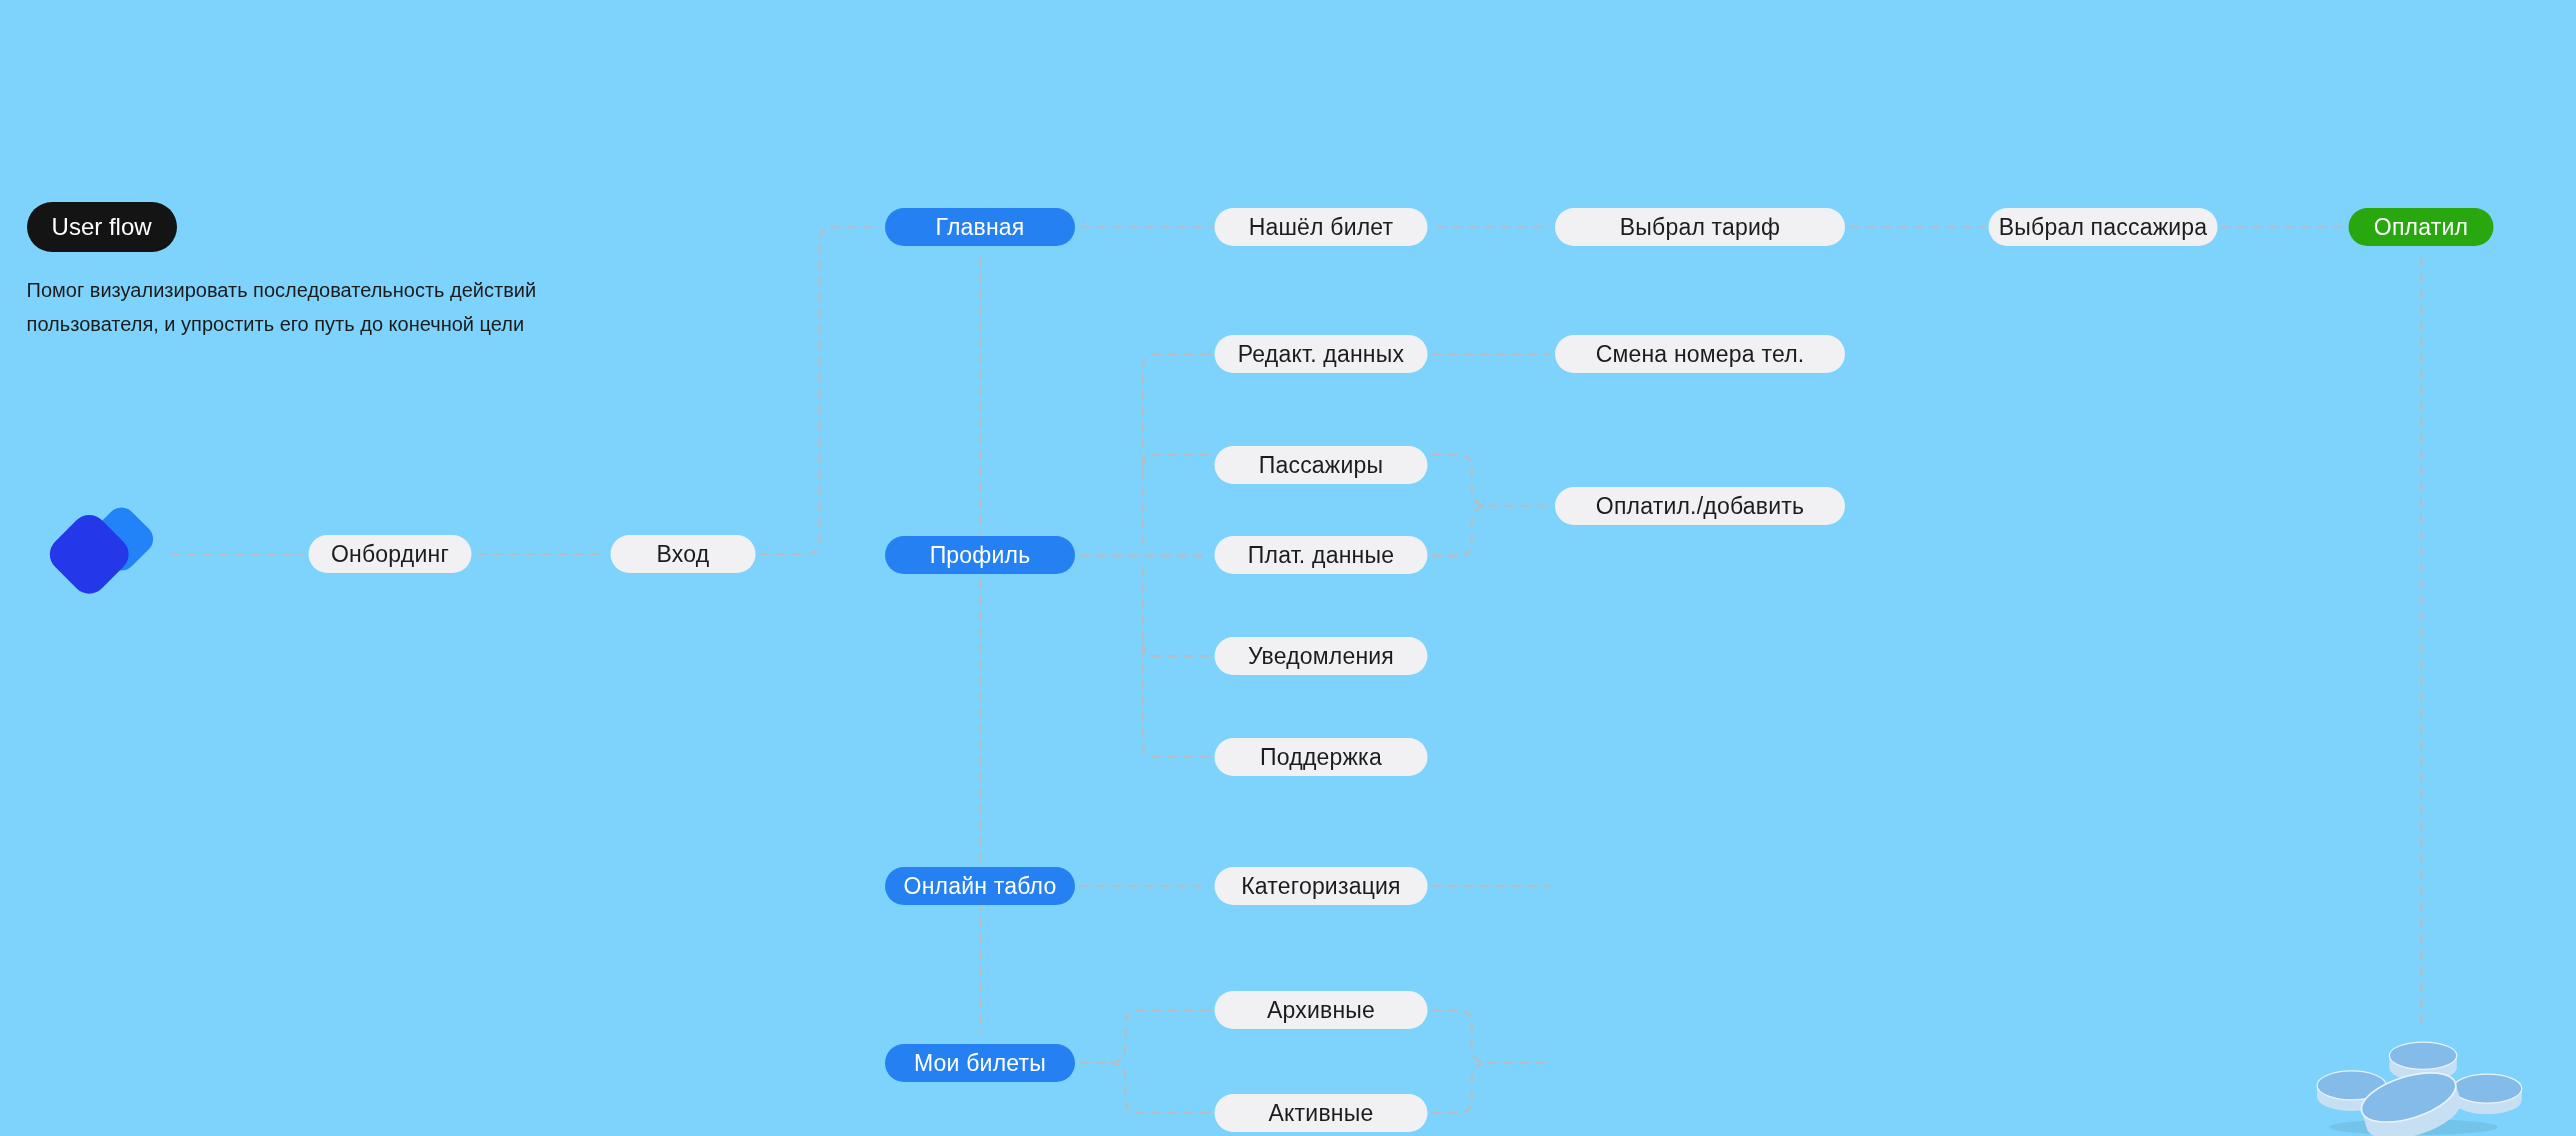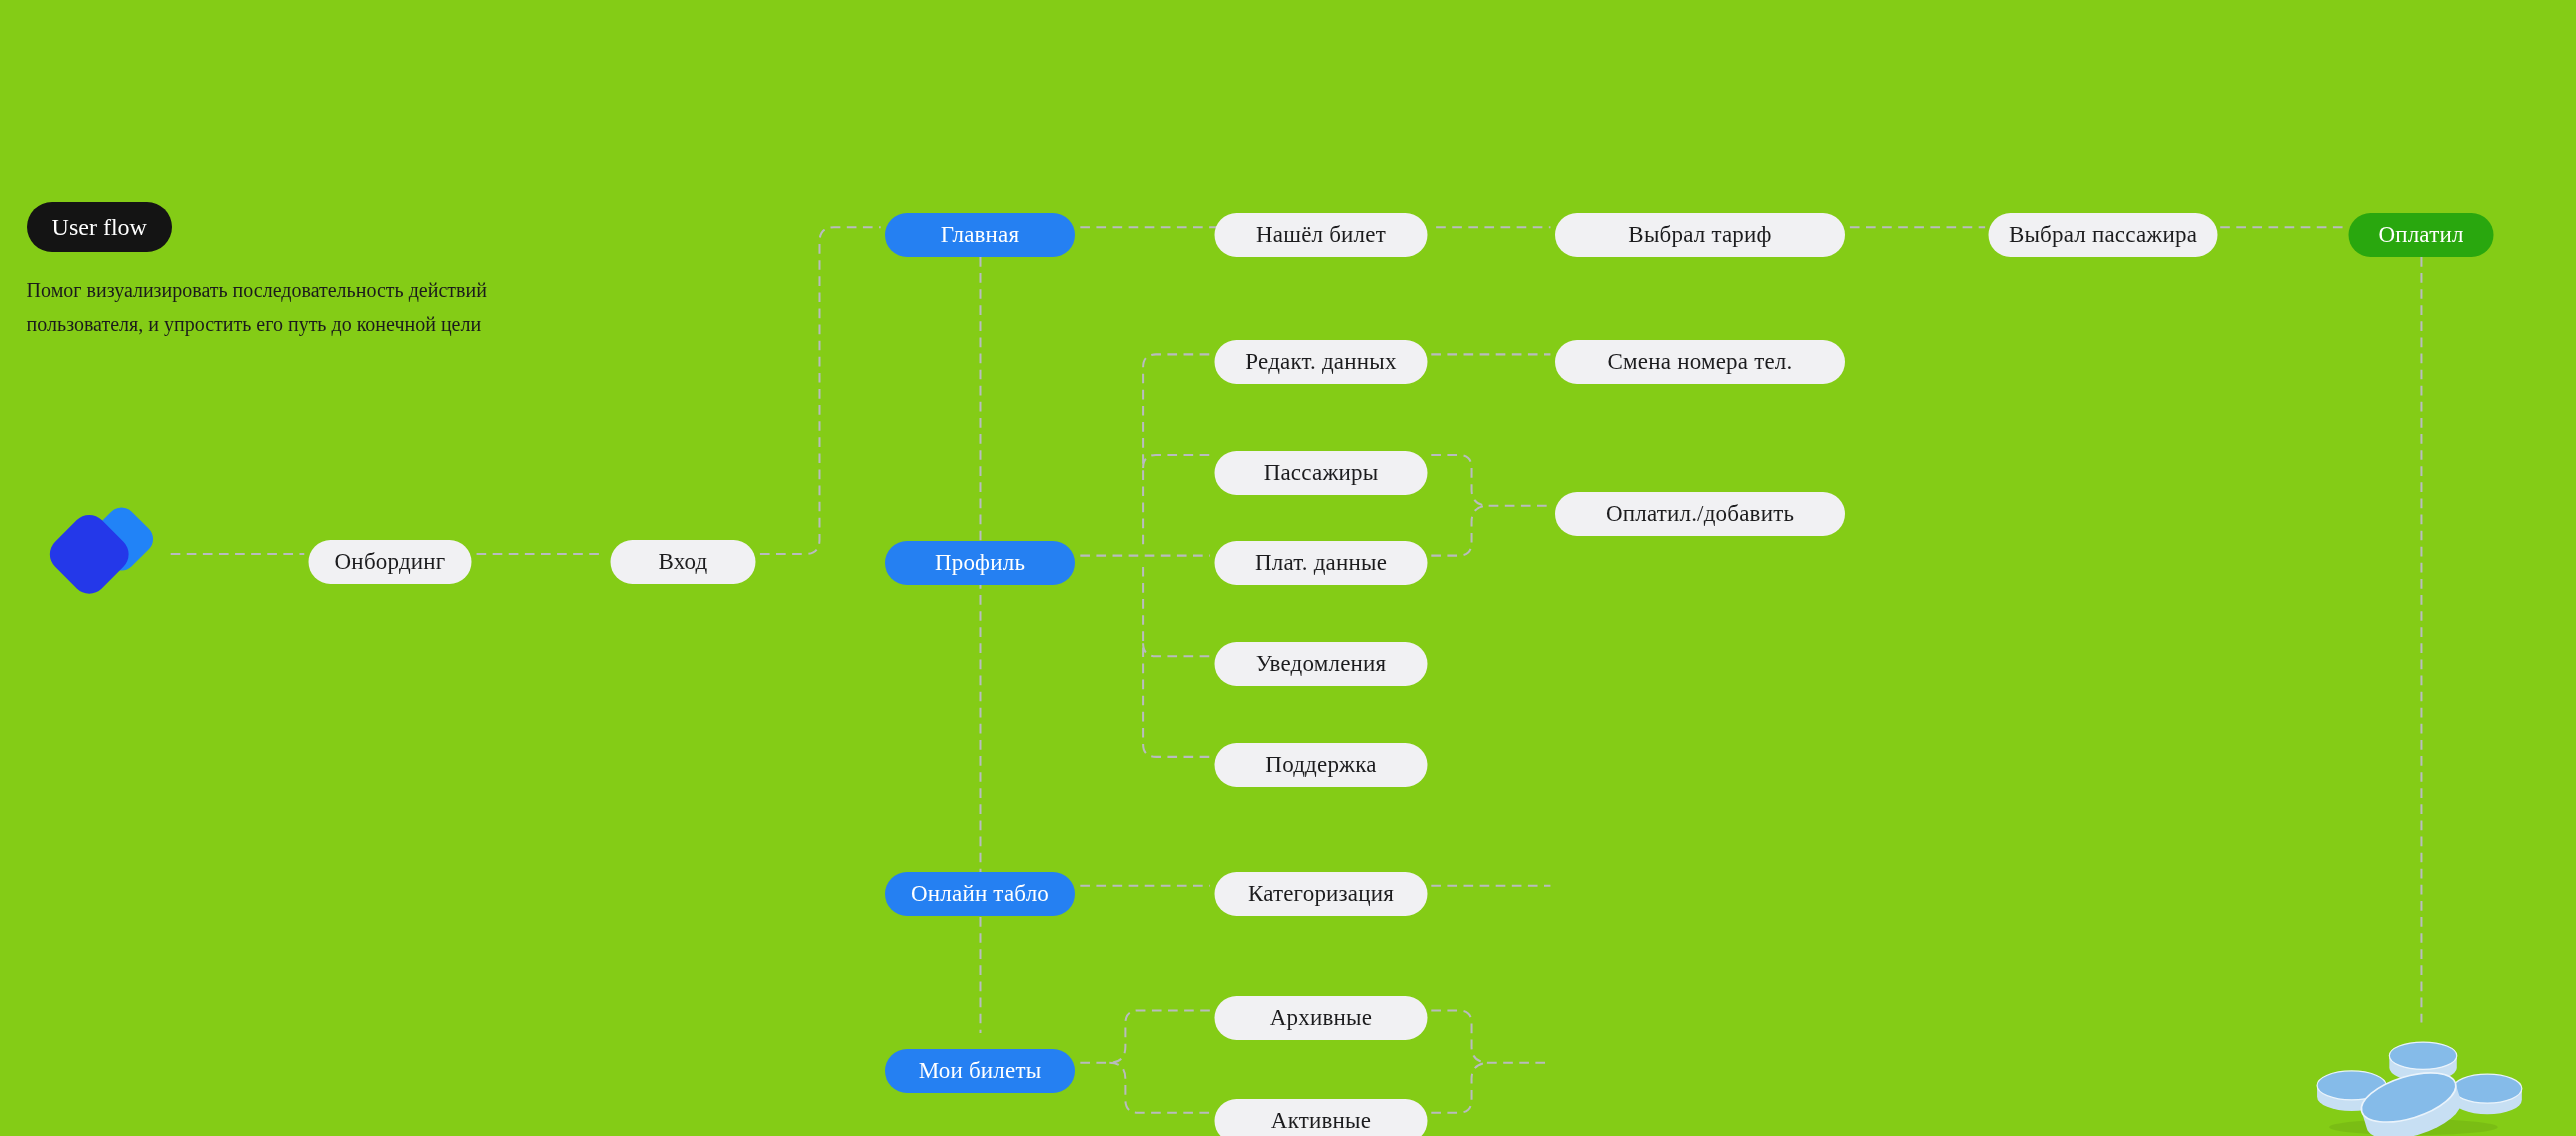--- a/index.html
+++ b/index.html
@@ -1,43 +1,42 @@
 <!DOCTYPE html>
 <html style="font-size:13px"><head>
 <meta charset="utf-8">
 <style>
   html, body { margin: 0; padding: 0; background: #ffffff; }
   .canvas {
     position: relative;
     width: 2576px;
     height: 1137px;
     overflow: hidden;
-    background: #84cc16;
-    font-family: Liberation Serif, serif;
+    background: #7dd3fc;
+    font-family: Liberation Sans, sans-serif;
   }
   .connectors {
     position: absolute;
     left: 0; top: 0;
     width: 2576px; height: 1137px;
     z-index: 0;
   }
   .pill {
     position: absolute;
-    height: 44px;
+    height: 38px;
     border-radius: 25px;
     display: flex;
     align-items: center;
     justify-content: center;
     font-size: 23px;
     letter-spacing: 0.2px;
     white-space: nowrap;
     transform: translate(-50%, -50%);
     box-sizing: border-box;
     z-index: 2;
-    margin-top: 8px;
   }
   .pill.gray  { background: #F1F1F3; color: #1C1C1E; }
   .pill.blue  { background: #2580F2; color: #FFFFFF; }
   .pill.green { background: #29A70E; color: #FFFFFF; }
   .badge {
     position: absolute;
     left: 26.6px; top: 202px;
     height: 50px;
     border-radius: 25px;
     background: #141414;

